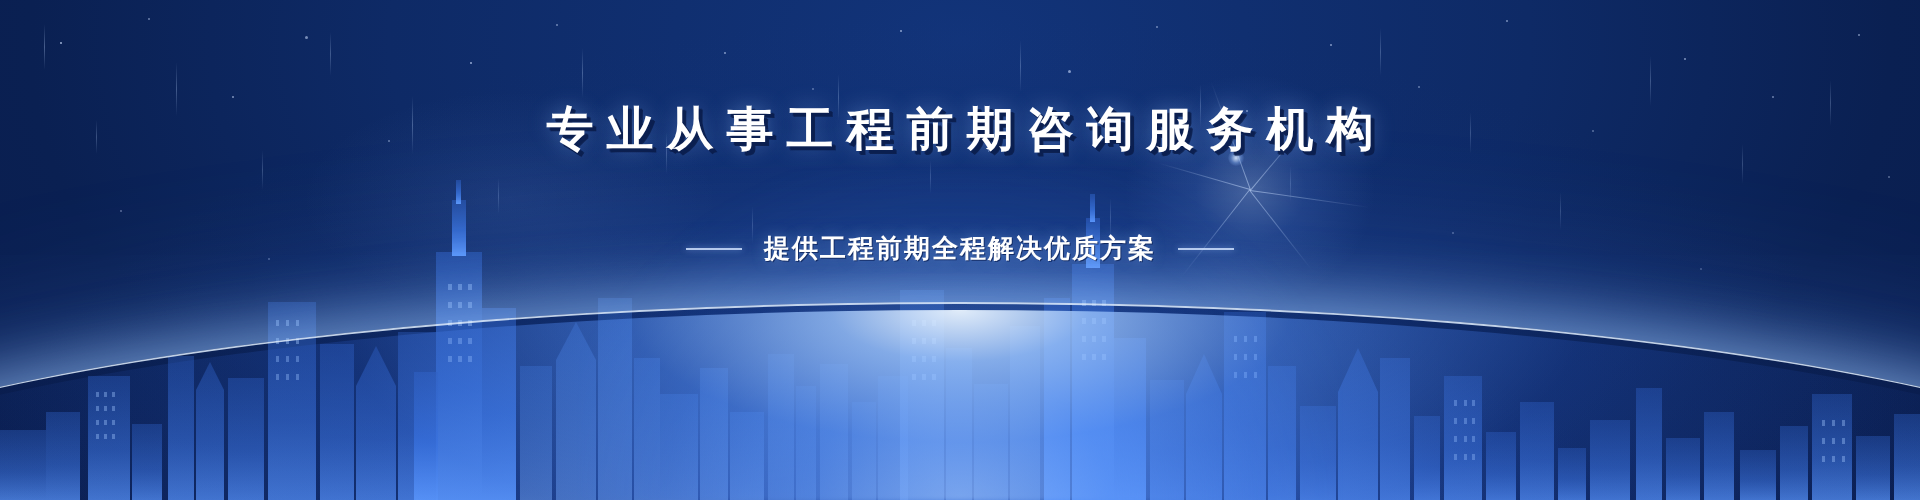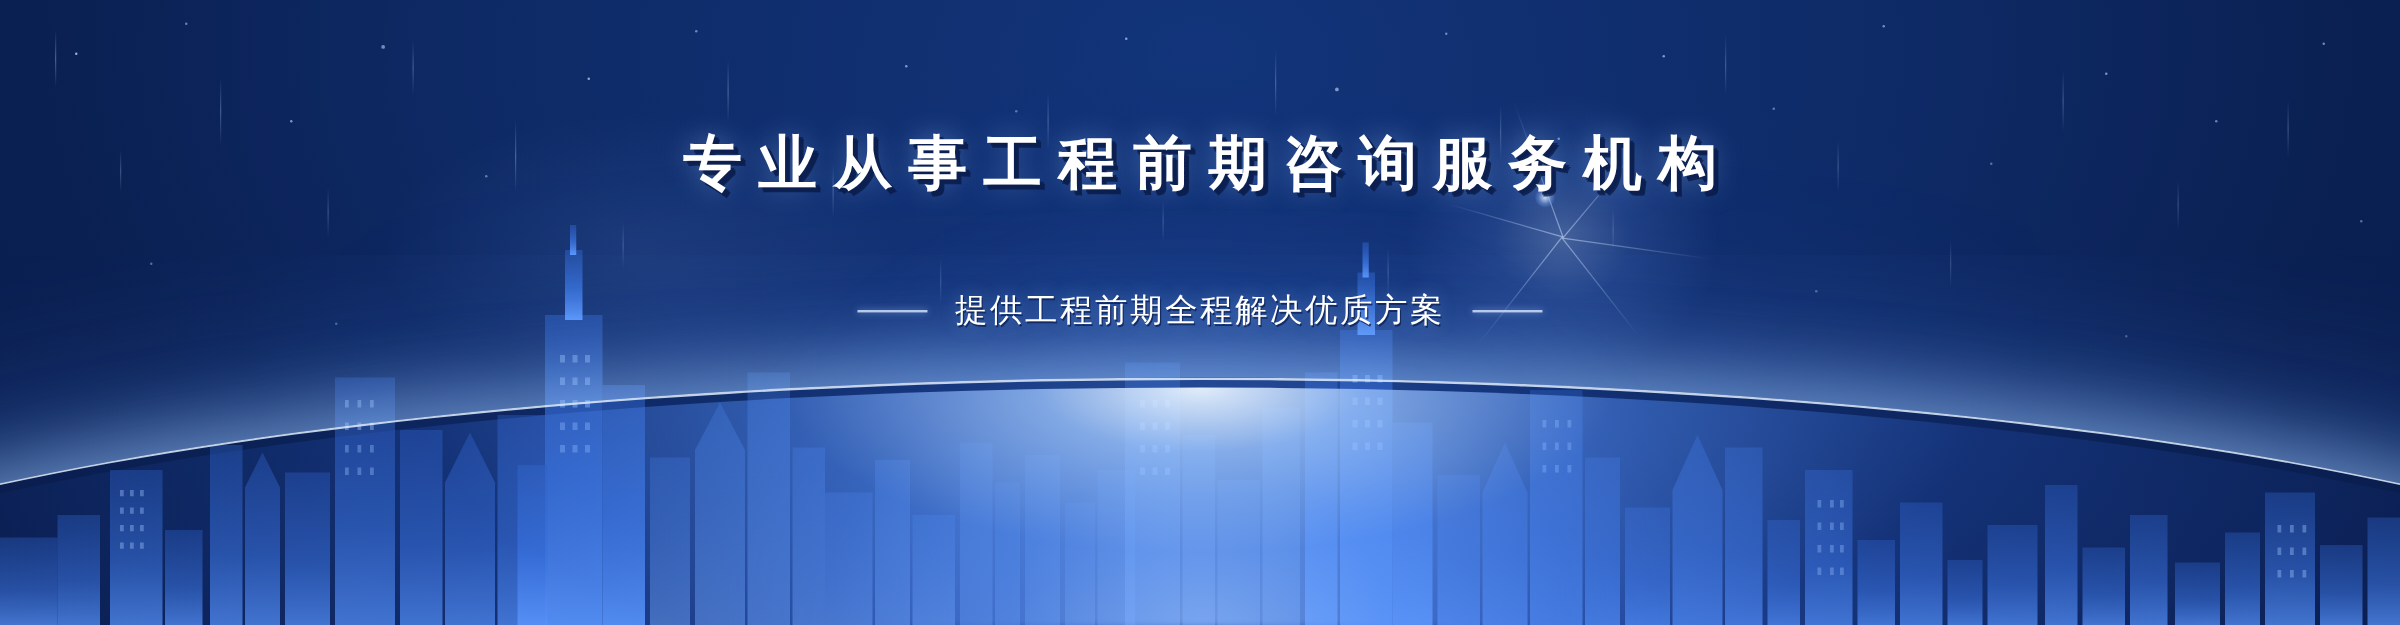--- a/index.html
+++ b/index.html
@@ -79,33 +79,33 @@
     line-height:1;
     font-weight:700;
     color:#ffffff;
     letter-spacing:13px;
     text-indent:13px;
     white-space:nowrap;
     text-shadow:
       3px 3px 0 rgba(10,30,80,.85),
       4px 4px 0 rgba(8,24,66,.75),
       0 0 22px rgba(150,195,255,.45);
-    font-family:Liberation Sans, sans-serif;
+    font-family:Liberation Serif, serif;
   }
 
   .subtitle-row{
     display:flex;align-items:center;gap:22px;
     margin-top:25px;
   }
   .dash{
     width:56px;height:2px;background:rgba(208,226,255,.85);
     box-shadow:0 0 6px rgba(160,200,255,.6);
   }
   .subtitle{
-    font-size:26px;font-weight:400;color:#ffffff;letter-spacing:2px;
+    font-size:26px;font-weight:700;color:#ffffff;letter-spacing:2px;
     white-space:nowrap;
     text-shadow:1px 1px 0 rgba(12,34,86,.8), 0 0 14px rgba(150,195,255,.40);
     font-family:"DejaVu Sans","Liberation Sans",sans-serif;
   }
 
   .services{
     margin-top:22px;
     font-size:17px;font-weight:700;color:#ffffff;letter-spacing:.6px;
     white-space:nowrap;
     text-shadow:1px 1px 0 rgba(12,34,86,.75), 0 0 10px rgba(150,195,255,.35);

